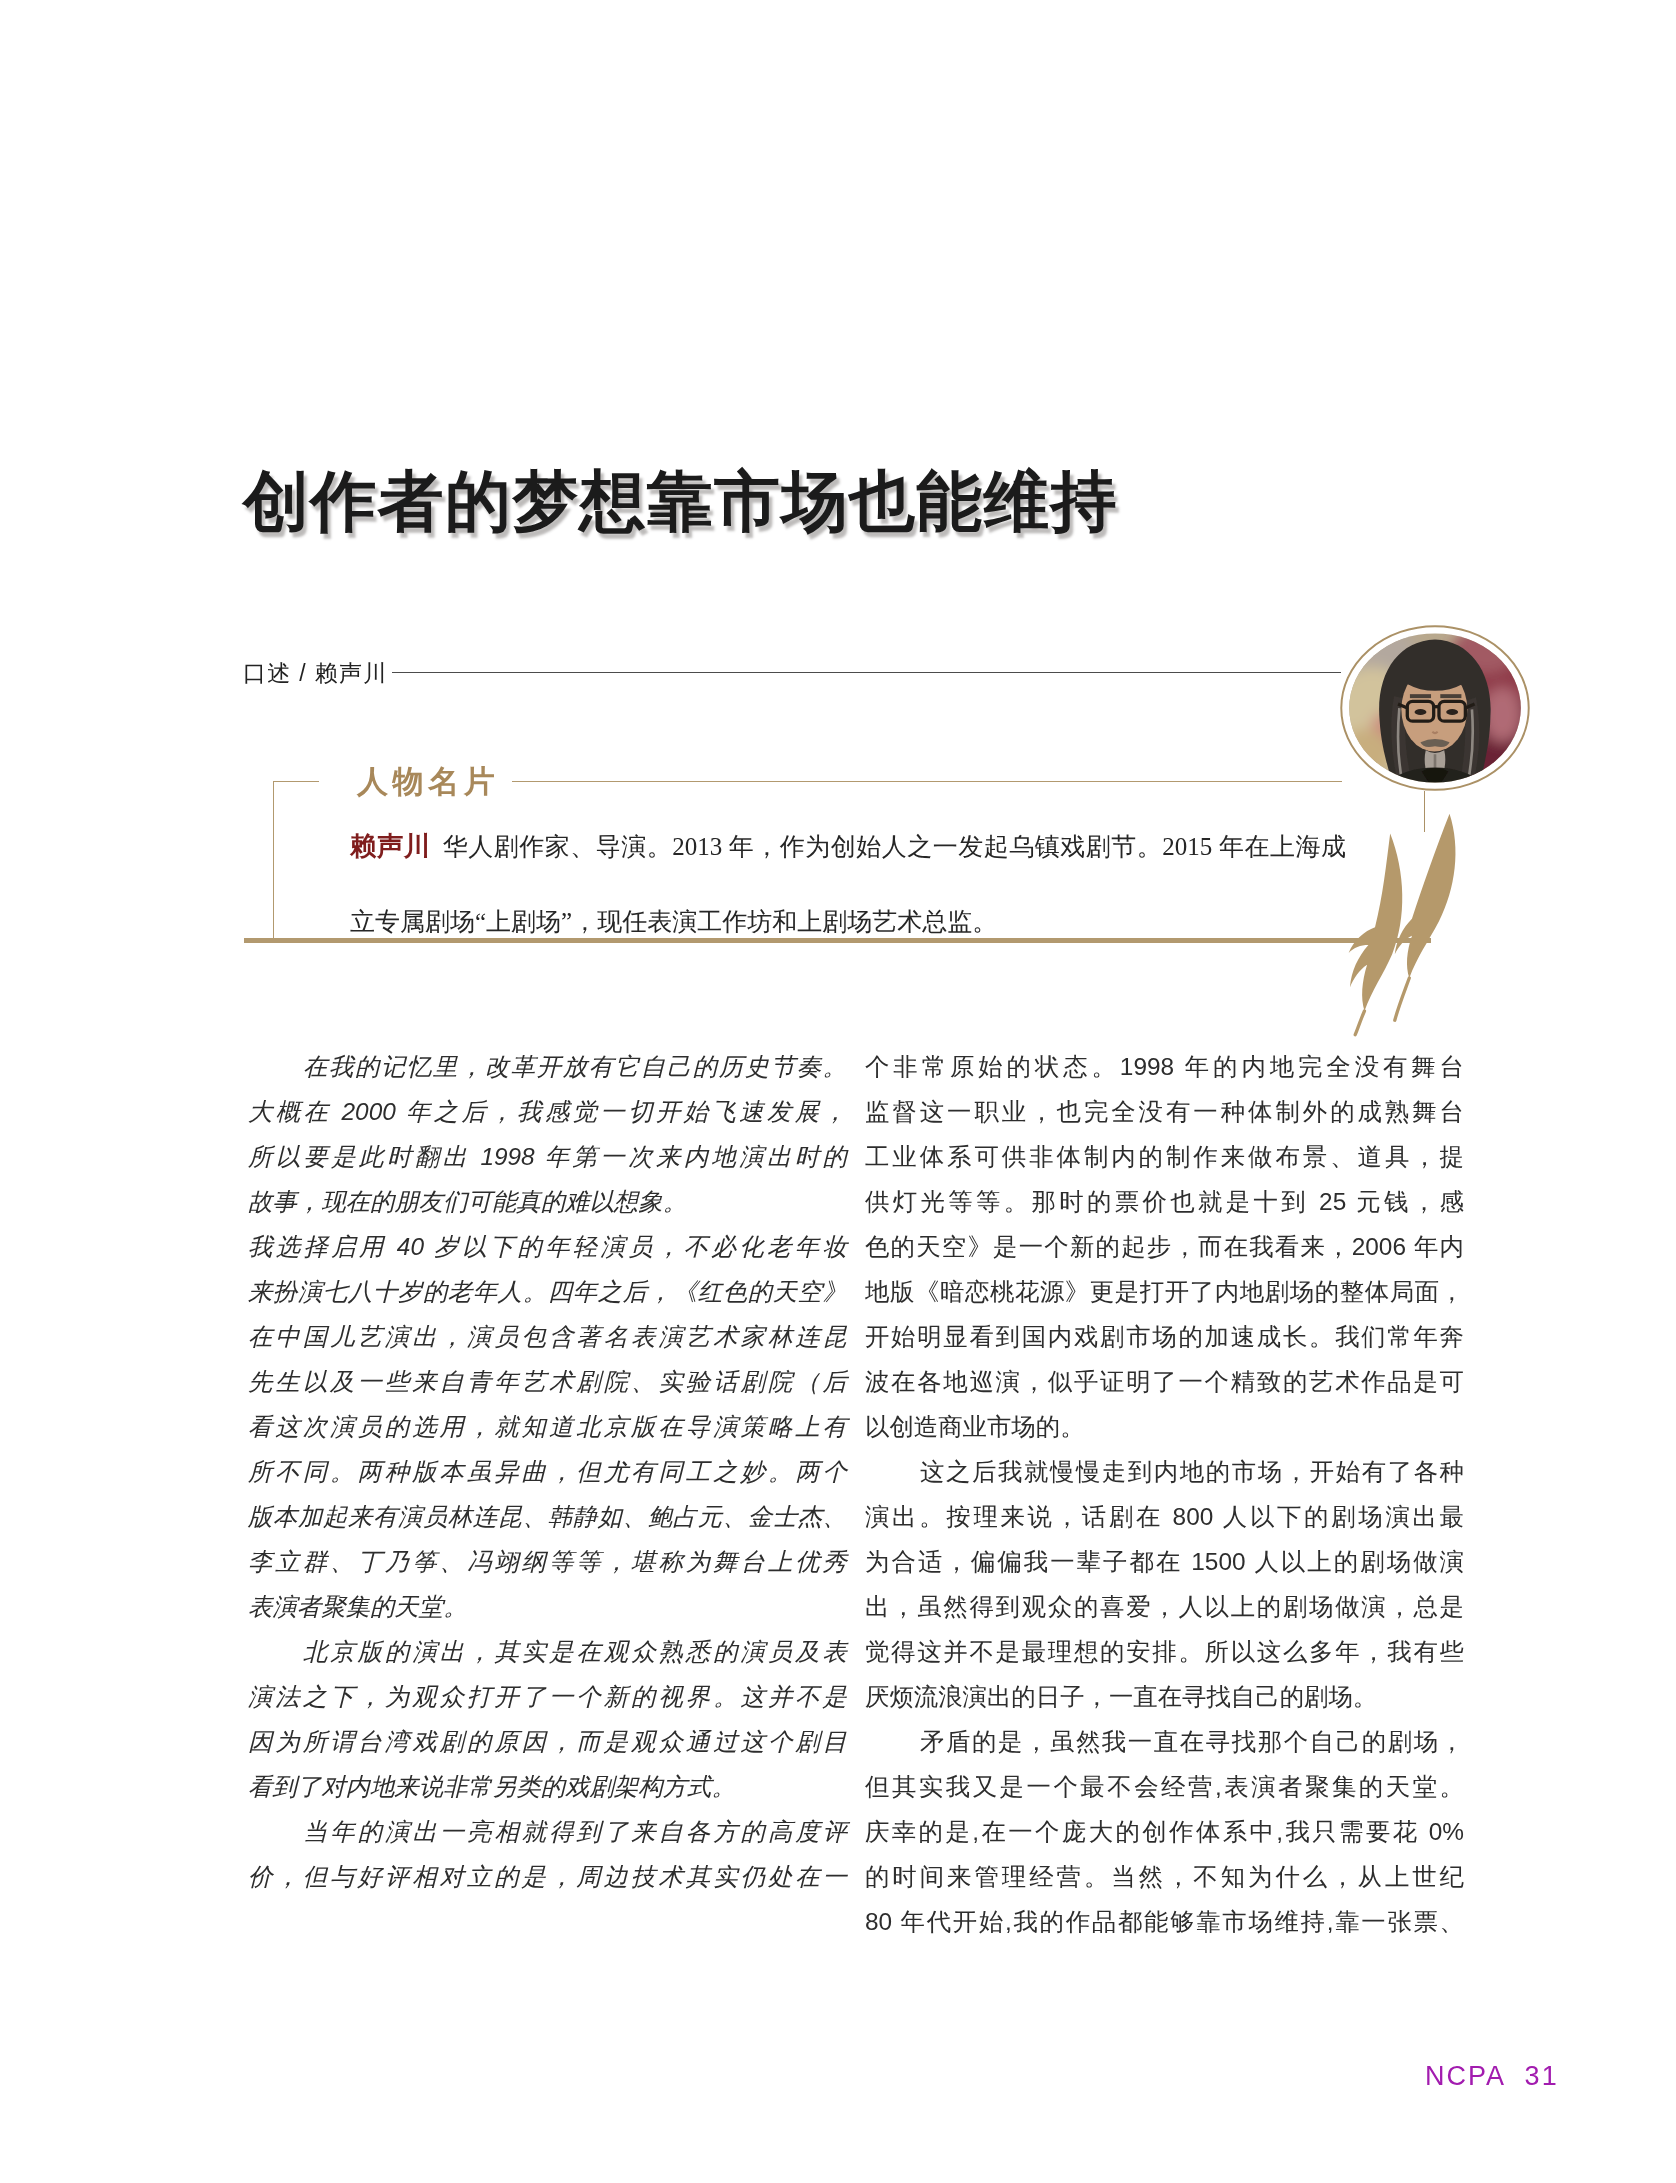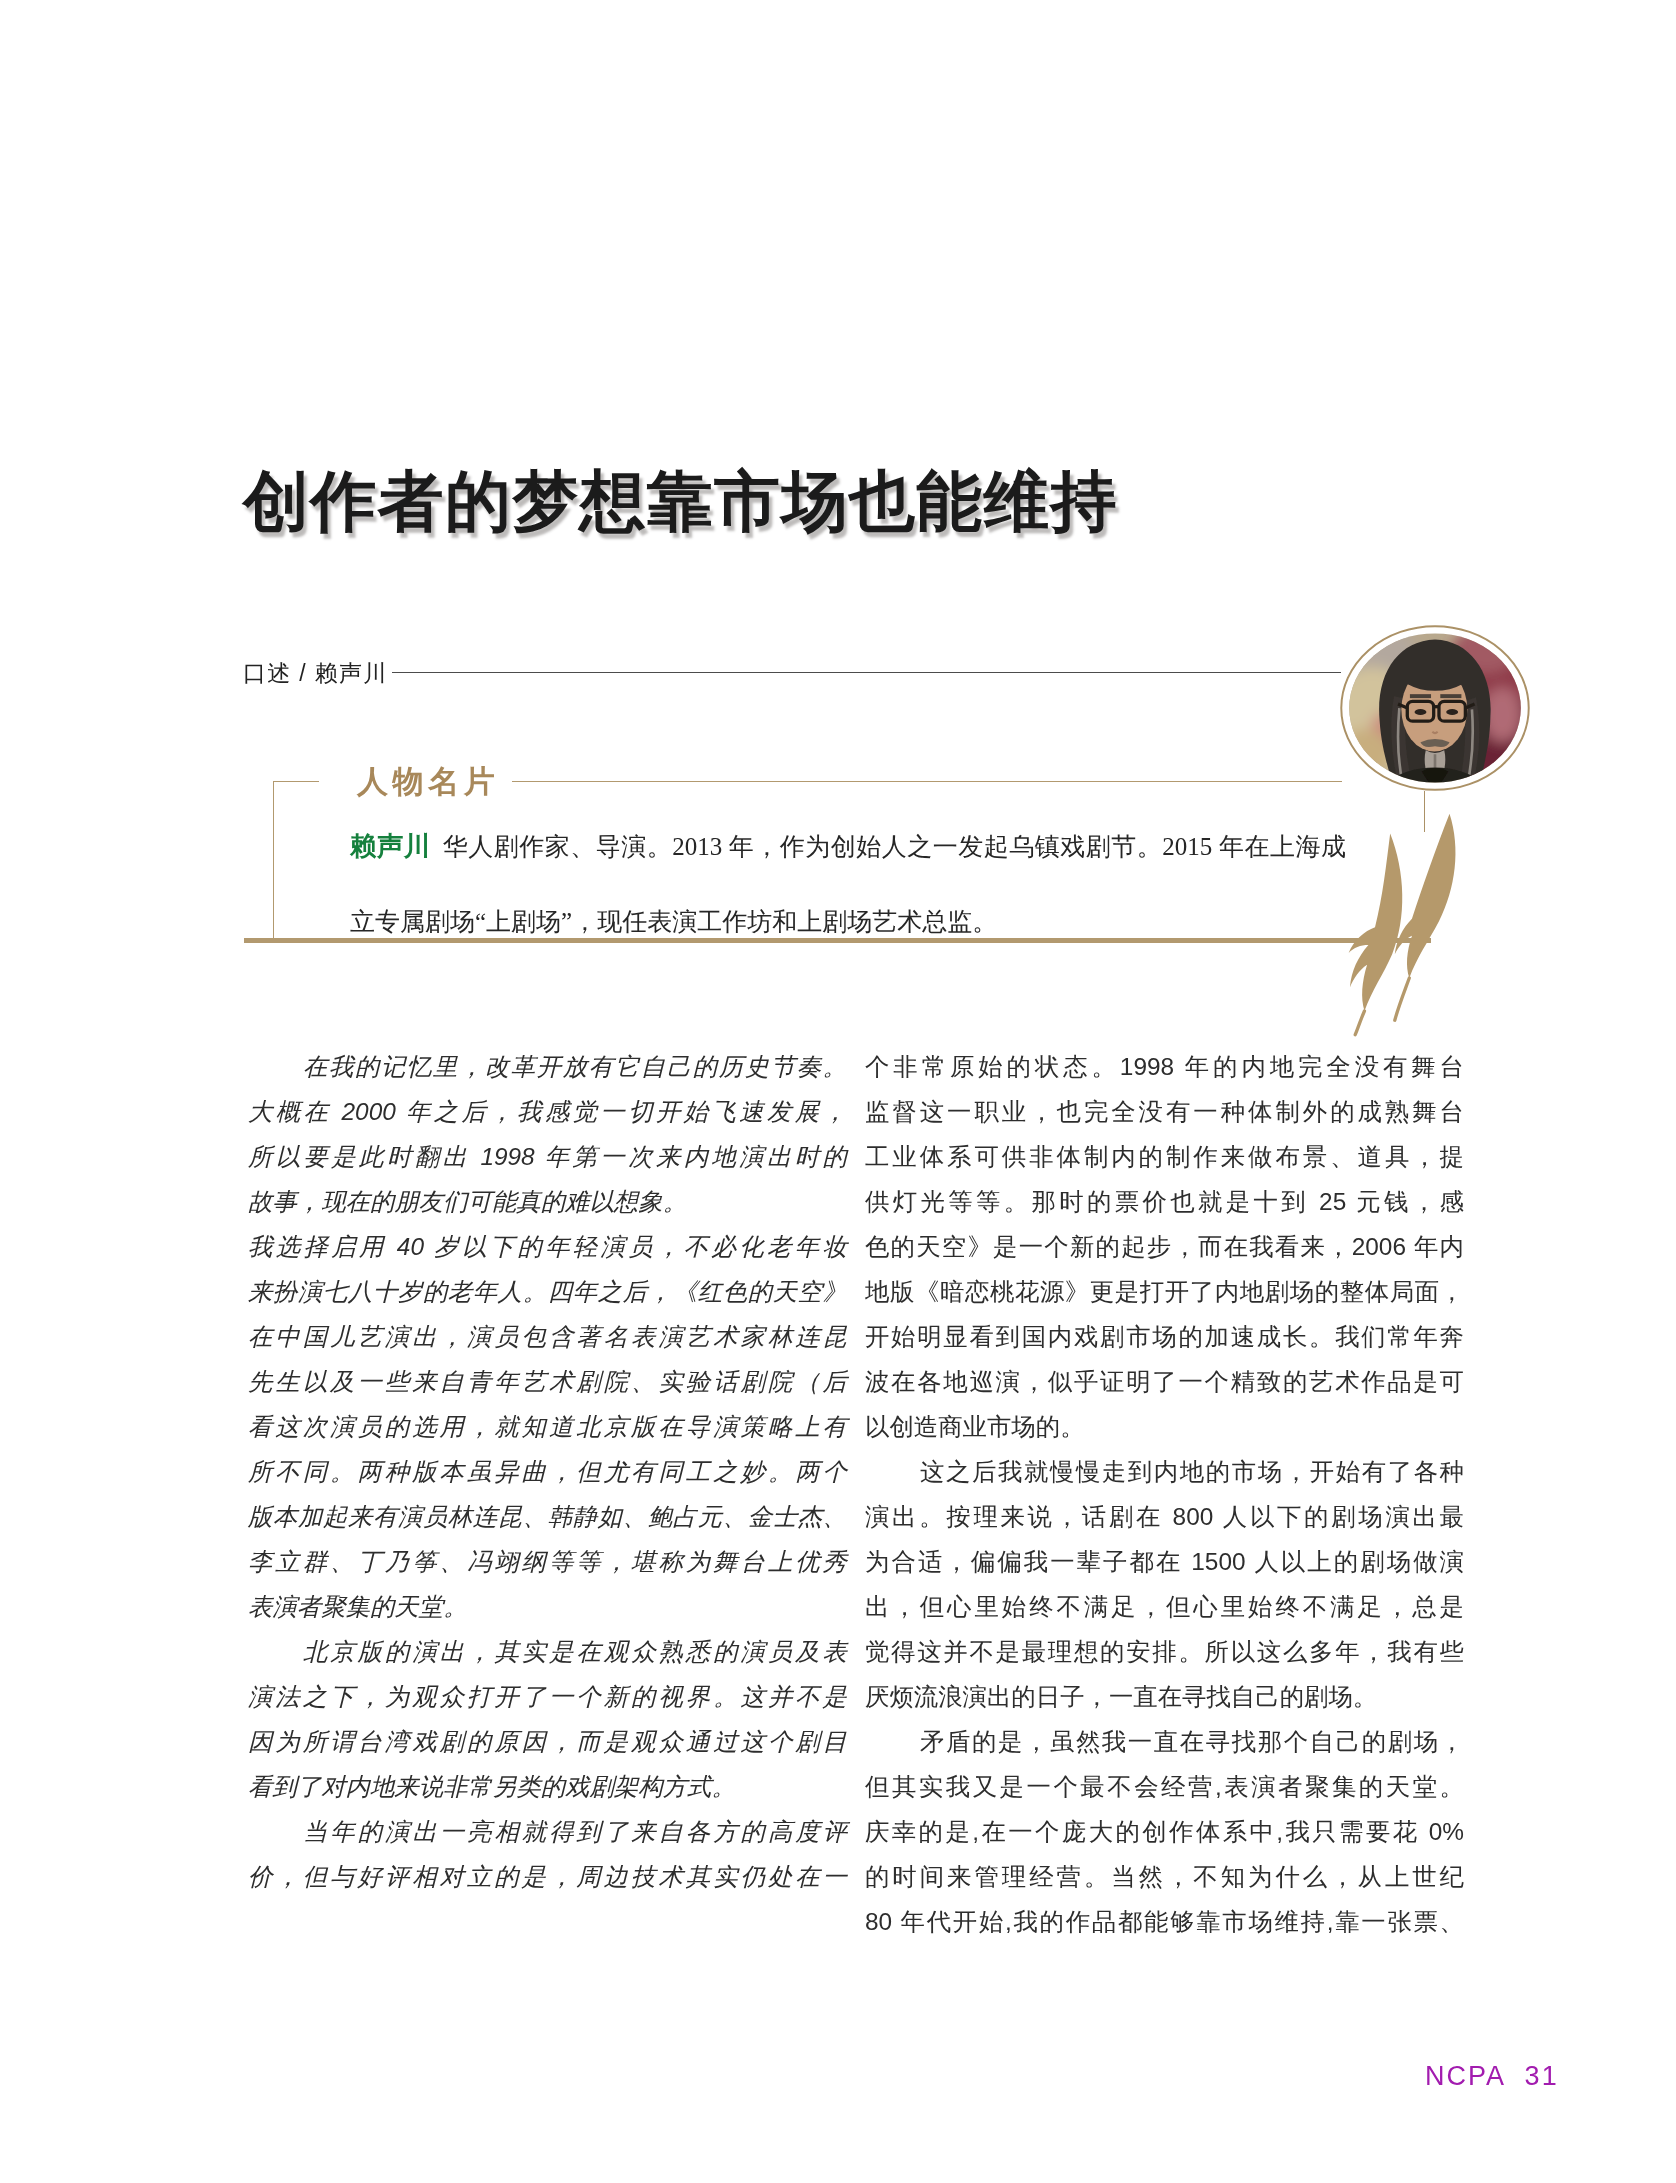--- a/index.html
+++ b/index.html
@@ -24,21 +24,21 @@
   .card-heading{position:absolute;left:357px;top:761px;
                 font-family:"Liberation Serif","DejaVu Serif",serif;font-weight:700;
                 font-size:31px;letter-spacing:4.6px;color:#a8885a;text-align:center;}
   .card-text{position:absolute;left:350px;top:809px;width:996px;
              font-family:"Liberation Serif","DejaVu Serif",serif;
              font-size:25px;color:#262626;}
   .card-line{height:75px;line-height:75px;text-align:justify;}
   .card-line.l1{text-align-last:justify;}
   .card-line.l2{text-align-last:left;}
   .card-name{font-family:"Liberation Sans","DejaVu Sans",sans-serif;font-weight:700;font-size:26.4px;
-             margin-right:12px;color:#15803d;}
+             margin-right:12px;color:#7f1d1d;}
   .thick-rule{position:absolute;left:244px;top:938px;width:1187px;height:4.6px;background:#b2996f;}
 
   .col{position:absolute;top:1044px;width:599px;font-size:24.4px;color:#2d2d2d;}
   .col-left{left:248px;font-style:italic;}
   .col-right{left:865px;}
   .line{height:45px;line-height:45px;text-align:justify;text-align-last:justify;}
   .line.end{text-align-last:left;}
   .line.ind1{text-indent:55px;}
   .line.ind2{text-indent:28px;}
 
@@ -157,21 +157,21 @@
       <div class="line">工业体系可供非体制内的制作来做布景、道具，提</div>
       <div class="line">供灯光等等。那时的票价也就是十到 25 元钱，感</div>
       <div class="line">色的天空》是一个新的起步，而在我看来，2006 年内</div>
       <div class="line">地版《暗恋桃花源》更是打开了内地剧场的整体局面，</div>
       <div class="line">开始明显看到国内戏剧市场的加速成长。我们常年奔</div>
       <div class="line">波在各地巡演，似乎证明了一个精致的艺术作品是可</div>
       <div class="line end">以创造商业市场的。</div>
       <div class="line ind1">这之后我就慢慢走到内地的市场，开始有了各种</div>
       <div class="line">演出。按理来说，话剧在 800 人以下的剧场演出最</div>
       <div class="line">为合适，偏偏我一辈子都在 1500 人以上的剧场做演</div>
-      <div class="line">出，但心里始终不满足，但心里始终不满足，总是</div>
+      <div class="line">出，虽然得到观众的喜爱，人以上的剧场做演，总是</div>
       <div class="line">觉得这并不是最理想的安排。所以这么多年，我有些</div>
       <div class="line end">厌烦流浪演出的日子，一直在寻找自己的剧场。</div>
       <div class="line ind1">矛盾的是，虽然我一直在寻找那个自己的剧场，</div>
       <div class="line">但其实我又是一个最不会经营,表演者聚集的天堂。</div>
       <div class="line">庆幸的是,在一个庞大的创作体系中,我只需要花 0%</div>
       <div class="line">的时间来管理经营。当然，不知为什么，从上世纪</div>
       <div class="line">80 年代开始,我的作品都能够靠市场维持,靠一张票、</div>
     </div>
 
   <div class="footer">NCPA 31</div>

